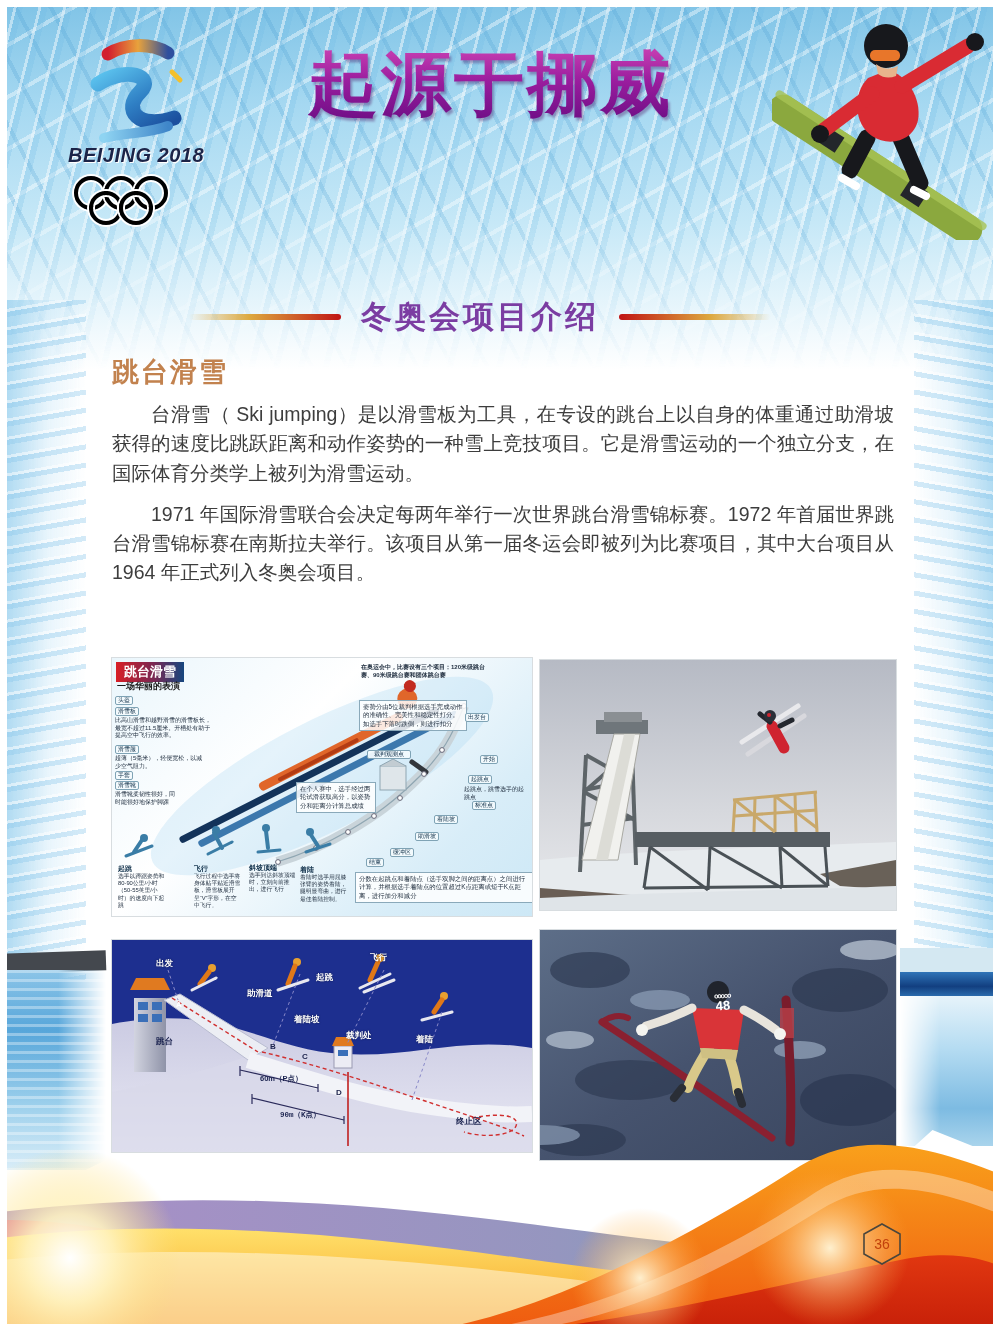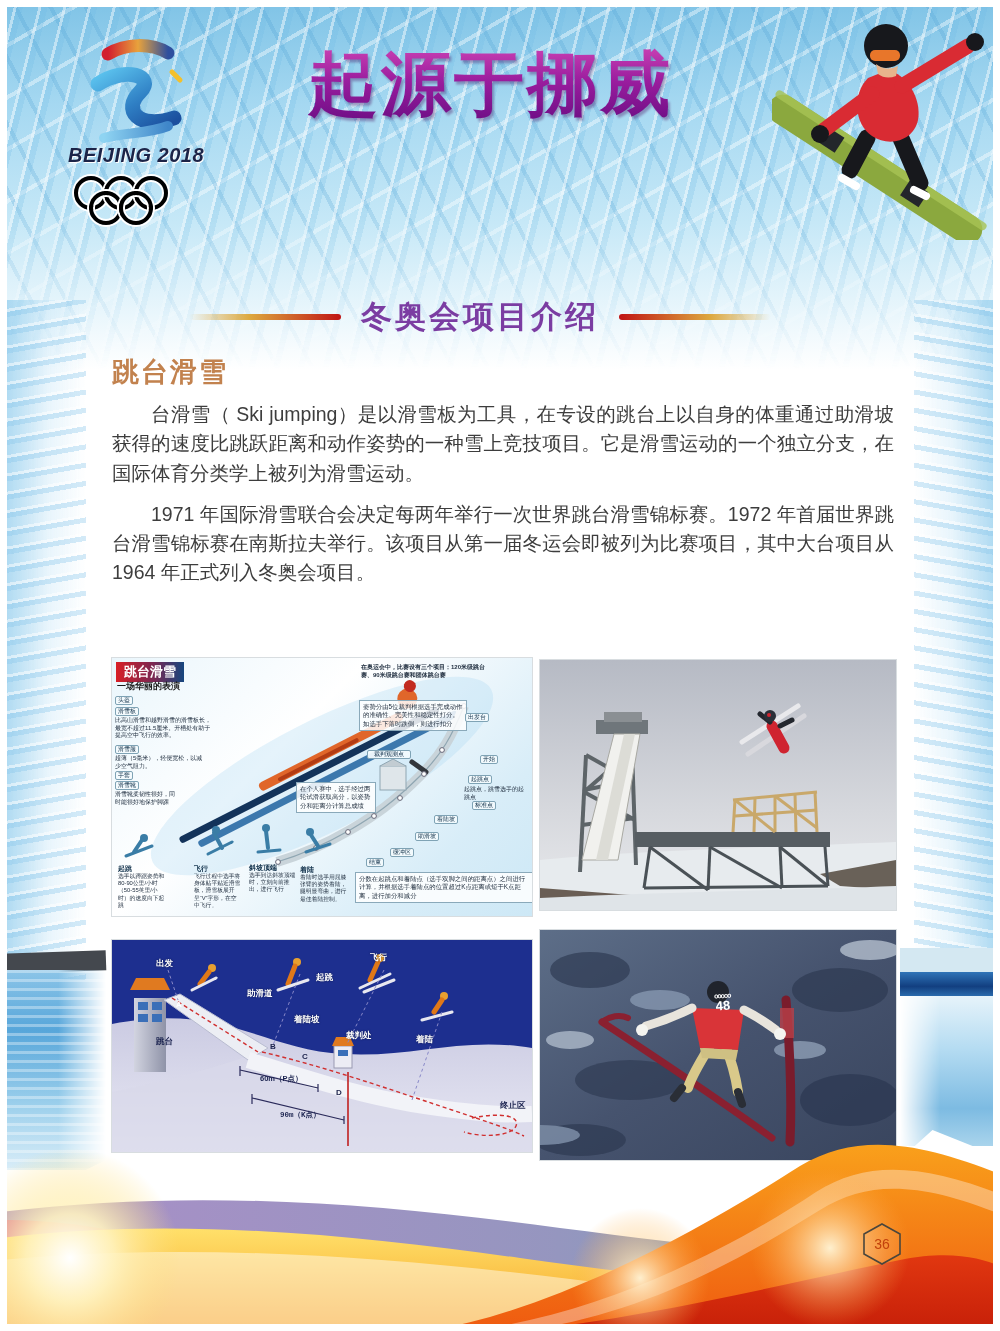--- a/index.html
+++ b/index.html
@@ -407,21 +407,21 @@
       <path d="M236,132 L236,206" stroke="#c02020" stroke-width="1.6"></path>
     </svg>
     <div class="f3-label" style="left:44px;top:18px;">出发</div>
     <div class="f3-label" style="left:118px;top:48px;margin-left:17px;">助滑道</div>
     <div class="f3-label" style="left:204px;top:32px;">起跳</div>
     <div class="f3-label" style="left:258px;top:12px;">飞行</div>
     <div class="f3-label" style="left:182px;top:74px;">着陆坡</div>
     <div class="f3-label" style="left:234px;top:90px;">裁判处</div>
     <div class="f3-label" style="left:304px;top:94px;">着陆</div>
     <div class="f3-label f3-dark" style="left:44px;top:96px;">跳台</div>
-    <div class="f3-label f3-dark" style="left:344px;top:160px;margin-left:44px;">终止区</div>
+    <div class="f3-label f3-dark" style="left:344px;top:176px;">终止区</div>
     <div class="f3-label f3-dark" style="left:148px;top:134px;font-size:7.5px;">60m（P点）</div>
     <div class="f3-label f3-dark" style="left:168px;top:170px;font-size:7.5px;font-family:Liberation Mono, monospace;">90m（K点）</div>
     <div class="f3-point" style="left:64px;top:60px;color:#fff;">A</div>
     <div class="f3-point" style="left:158px;top:102px;">B</div>
     <div class="f3-point" style="left:190px;top:112px;">C</div>
     <div class="f3-point" style="left:224px;top:148px;">D</div>
   </div>
 
   <div id="fig4" class="abs fig">
     <svg width="356" height="230" viewBox="0 0 356 230">

